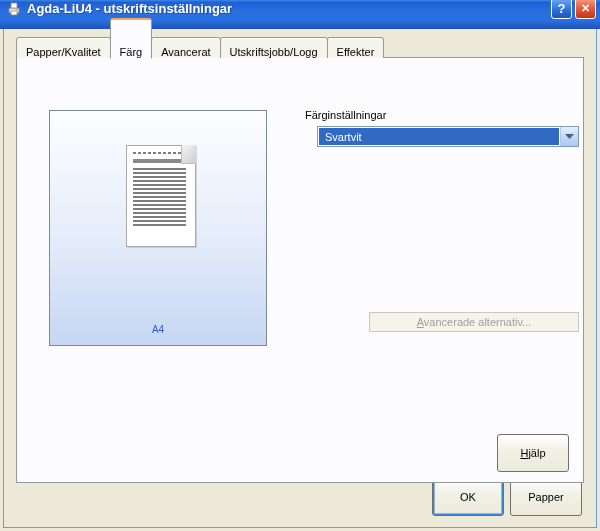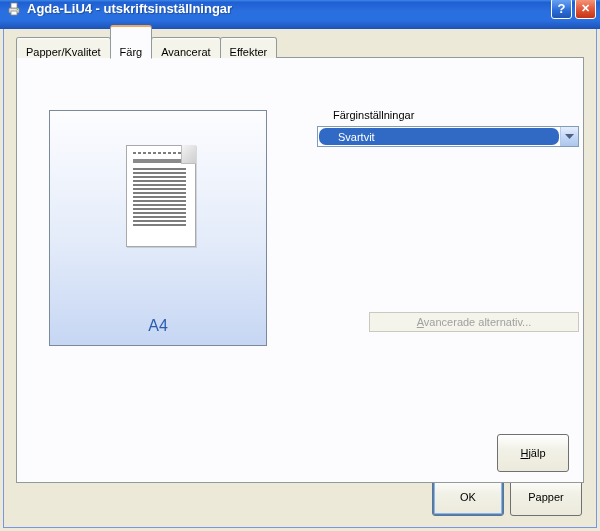--- a/index.html
+++ b/index.html
@@ -18,45 +18,45 @@
   
   .dialog{position:absolute;left:3px;right:3px;top:29px;bottom:3px;background:#ece9d8;
           border-left:1px solid #7a96df;border-right:1px solid #7a96df;border-bottom:1px solid #7a96df;
           box-sizing:border-box;}
   
   .tabstrip{position:absolute;left:12px;right:12px;top:7px;height:22px;display:flex;align-items:flex-end;z-index:2;}
   .tab{height:20px;padding:0 9px;display:flex;align-items:flex-end;background:#f5f4ea;
        border:1px solid #919b9c;border-bottom:none;border-top-left-radius:3px;border-top-right-radius:3px;
        margin-right:-1px;cursor:default;position:relative;}
   .tab.active{background:#fcfcfe;height:22px;z-index:3;border-bottom:1px solid #fcfcfe;margin-bottom:-1px;
-              border-top:2px solid #f0a859;padding-top:9px;}
+              border-top:2px solid #f0a859;padding-top:16px;}
   .tab:not(.active):before{content:"";position:absolute;left:0;right:0;top:0;height:2px;
        background:linear-gradient(to bottom,#fff,rgba(255,255,255,0));border-top-left-radius:3px;border-top-right-radius:3px;}
   .tab span{white-space:nowrap;}
   
   .tabpanel{position:absolute;left:12px;right:12px;top:28px;bottom:44px;background:#fcfcfe;
             border:1px solid #919b9c;box-sizing:border-box;z-index:1;}
   
   .preview{position:absolute;left:32px;top:52px;width:218px;height:236px;border:1px solid #7a8a99;
            background:linear-gradient(to bottom,#fdfdff 0%,#e4ecfa 55%,#c6d6f3 100%);box-sizing:border-box;}
   .page{position:absolute;left:76px;top:34px;width:68px;height:100px;background:#fff;
         border:1px solid #a9a9a9;box-shadow:1px 1px 0 rgba(0,0,0,.12);}
   .page .curl{position:absolute;right:-1px;top:-1px;width:14px;height:18px;background:linear-gradient(135deg,#f4f4f4 0%,#dcdcdc 60%,#cfcfcf 100%);
               border-left:1px solid #bdbdbd;border-bottom:1px solid #bdbdbd;}
   .page .lines{position:absolute;left:6px;right:9px;top:6px;bottom:6px;display:flex;flex-direction:column;gap:2px;}
   .page .l{height:2px;background:#7d7d7d;}
   .page .l.dash{background:repeating-linear-gradient(to right,#7d7d7d 0 3px,transparent 3px 5px);}
   .page .l.thick{height:4px;background:#8a8a8a;}
   .page .cut{position:absolute;right:-1px;top:-1px;width:14px;height:18px;background:linear-gradient(to bottom,#fdfdff,#e8eefb);pointer-events:none;}
-  .pvlabel{position:absolute;left:0;right:0;bottom:10px;text-align:center;color:#2a5db0;font-size:16px;}
+  .pvlabel{position:absolute;left:0;right:0;bottom:10px;text-align:center;color:#2a5db0;font-size:10px;}
   
-  .gb-label{position:absolute;left:316px;top:51px;}
+  .gb-label{position:absolute;left:288px;top:51px;}
   
   .combo{position:absolute;left:300px;top:68px;width:262px;height:21px;border:1px solid #7f9db9;display:flex;box-sizing:border-box;background:#fff;}
-  .combo .sel{flex:1;margin:1px;background:#316ac5;color:#fff;display:flex;align-items:center;padding:0 19px;border-radius:7px;}
+  .combo .sel{flex:1;margin:1px;background:#316ac5;color:#fff;display:flex;align-items:center;padding:0 6px;}
   .combo .arrow{width:17px;display:flex;align-items:center;justify-content:center;
                 background:linear-gradient(to bottom,#e6eefc,#c5d8f6 50%,#aec7ee);border-left:1px solid #b5c8e8;}
   .combo .arrow svg{display:block;}
   
   .advbtn{position:absolute;left:352px;top:254px;width:210px;height:20px;border:1px solid #c9c9c1;background:#f5f4ea;
           color:#a0a0a0;display:flex;align-items:center;justify-content:center;box-sizing:border-box;}
   .advbtn .ul{text-decoration:underline;}
   
   .helpinside{position:absolute;right:14px;bottom:10px;}
   
@@ -91,20 +91,23 @@
 
   <div class="tabstrip">
     <div class="tab">
         <span>Papper/Kvalitet</span>
       </div>
     <div class="tab active">
         <span>Färg</span>
       </div>
     <div class="tab">
         <span>Avancerat</span>
+      </div>
+    <div class="tab">
+        <span>Utskriftsjobb/Logg</span>
       </div>
     <div class="tab">
         <span>Effekter</span>
       </div>
   </div>
 
   <div class="tabpanel">
 
     <div class="preview">
       <div class="page">

